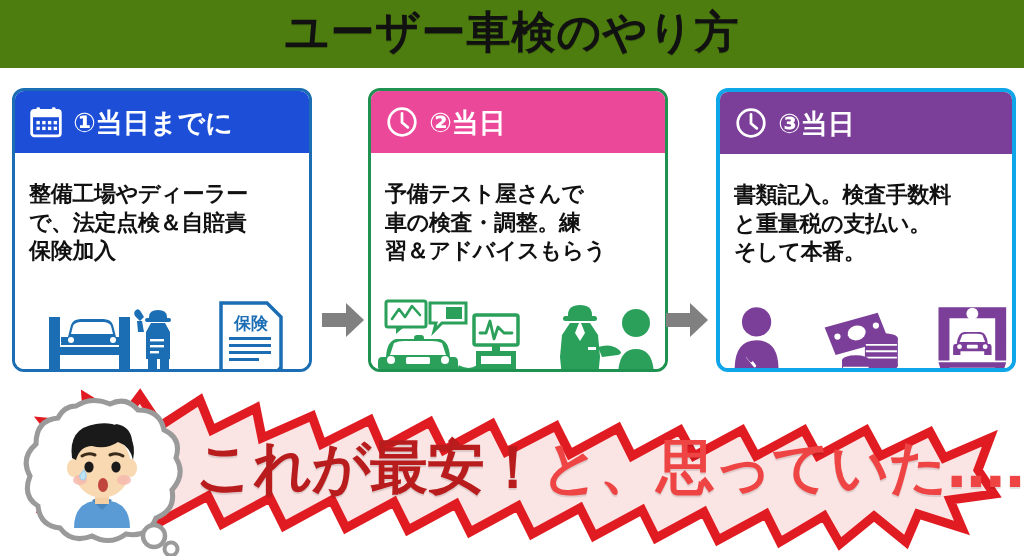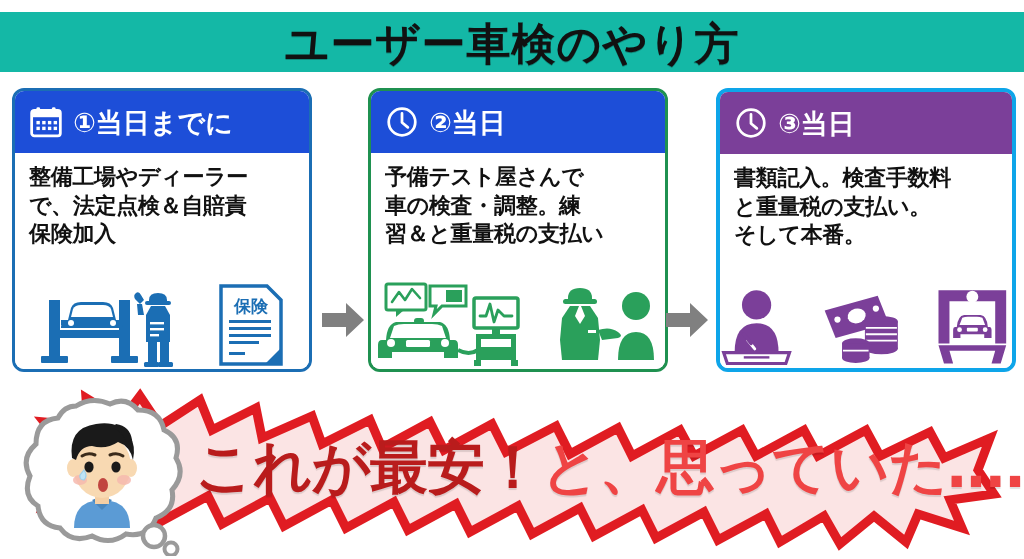--- a/index.html
+++ b/index.html
@@ -7,22 +7,22 @@
     width:1024px;height:559px;
     background:#ffffff;
     font-family:"DejaVu Sans","Liberation Sans",sans-serif;
     overflow:hidden;
     position:relative;
   }
   #stage{position:relative;width:1024px;height:559px;overflow:hidden;background:#ffffff;}
 
   
   .title-band{
-    position:absolute;left:0;top:12px;width:1024px;height:60px;
-    background:#14b8a6;
+    position:absolute;left:0;top:0;width:1024px;height:68px;
+    background:#4d7c0f;
   }
   .title-text{
     position:absolute;left:0;top:2px;width:1024px;height:60px;
     display:flex;align-items:center;justify-content:center;
     font-size:44px;font-weight:bold;color:#111111;
     letter-spacing:1px;
     text-shadow:0 1px 0 rgba(0,0,0,.25);
     white-space:nowrap;
   }
 
@@ -42,34 +42,35 @@
   .card.c3{left:716px;border:4px solid #0ea5e9;}
 
   .card-head{
     height:62px;width:100%;
     display:flex;align-items:center;
     box-sizing:border-box;
     padding-left:14px;
     gap:10px;
   }
   .c1 .card-head{background:#1d4ed8;}
-  .c2 .card-head{background:#1d4ed8;}
+  .c2 .card-head{background:#ec4899;}
   .c3 .card-head{background:#7b3f99;}
 
   .head-icon{width:34px;height:34px;flex:0 0 34px;display:block;}
   .head-label{
     color:#ffffff;font-size:27px;font-weight:bold;white-space:nowrap;
     letter-spacing:0px;line-height:1;
   }
 
   .card-body{
     position:relative;height:219px;width:100%;
     box-sizing:border-box;
     padding:10px 12px 0 14px;
     background:#ffffff;
+    margin-top:17px;
   }
   .body-text{
     font-size:22px;font-weight:bold;color:#111111;
     line-height:1.30;
     letter-spacing:-0.3px;
     white-space:pre-line;
   }
   .card-art{
     position:absolute;left:0;bottom:4px;width:100%;height:92px;
     display:flex;align-items:flex-end;justify-content:center;gap:28px;
@@ -191,21 +192,21 @@
       <div class="card-head">
         <svg class="head-icon" viewBox="0 0 32 32">
           <circle cx="16" cy="16" r="12.5" fill="none" stroke="#fff" stroke-width="2.6"></circle>
           <path d="M16 8 L16 16.5 L21.5 21" fill="none" stroke="#fff" stroke-width="2.6" stroke-linecap="round" stroke-linejoin="round"></path>
         </svg>
         <span class="head-label">②当日</span>
       </div>
       <div class="card-body">
         <div class="body-text">予備テスト屋さんで
 車の検査・調整。練
-習＆と重量税の支払い</div>
+習＆アドバイスもらう</div>
         <div class="card-art">
 
           <svg width="152" height="88" viewBox="0 0 152 88">
             <g fill="#2aa05b">
 
               <rect x="12" y="4" width="40" height="26" rx="2" fill="none" stroke="#2aa05b" stroke-width="3"></rect>
               <path d="M22 30 L22 37 L30 30 Z"></path>
               <path d="M18 22 L25 12 L31 20 L38 9 L46 18" fill="none" stroke="#2aa05b" stroke-width="2.6" stroke-linecap="round" stroke-linejoin="round"></path>
               <path d="M56 6 L92 6 L92 26 L68 26 L60 34 L62 26 L56 26 Z" fill="none" stroke="#2aa05b" stroke-width="3"></path>
               <path d="M72 10 L88 10 L88 22 L72 22 Z"></path>

